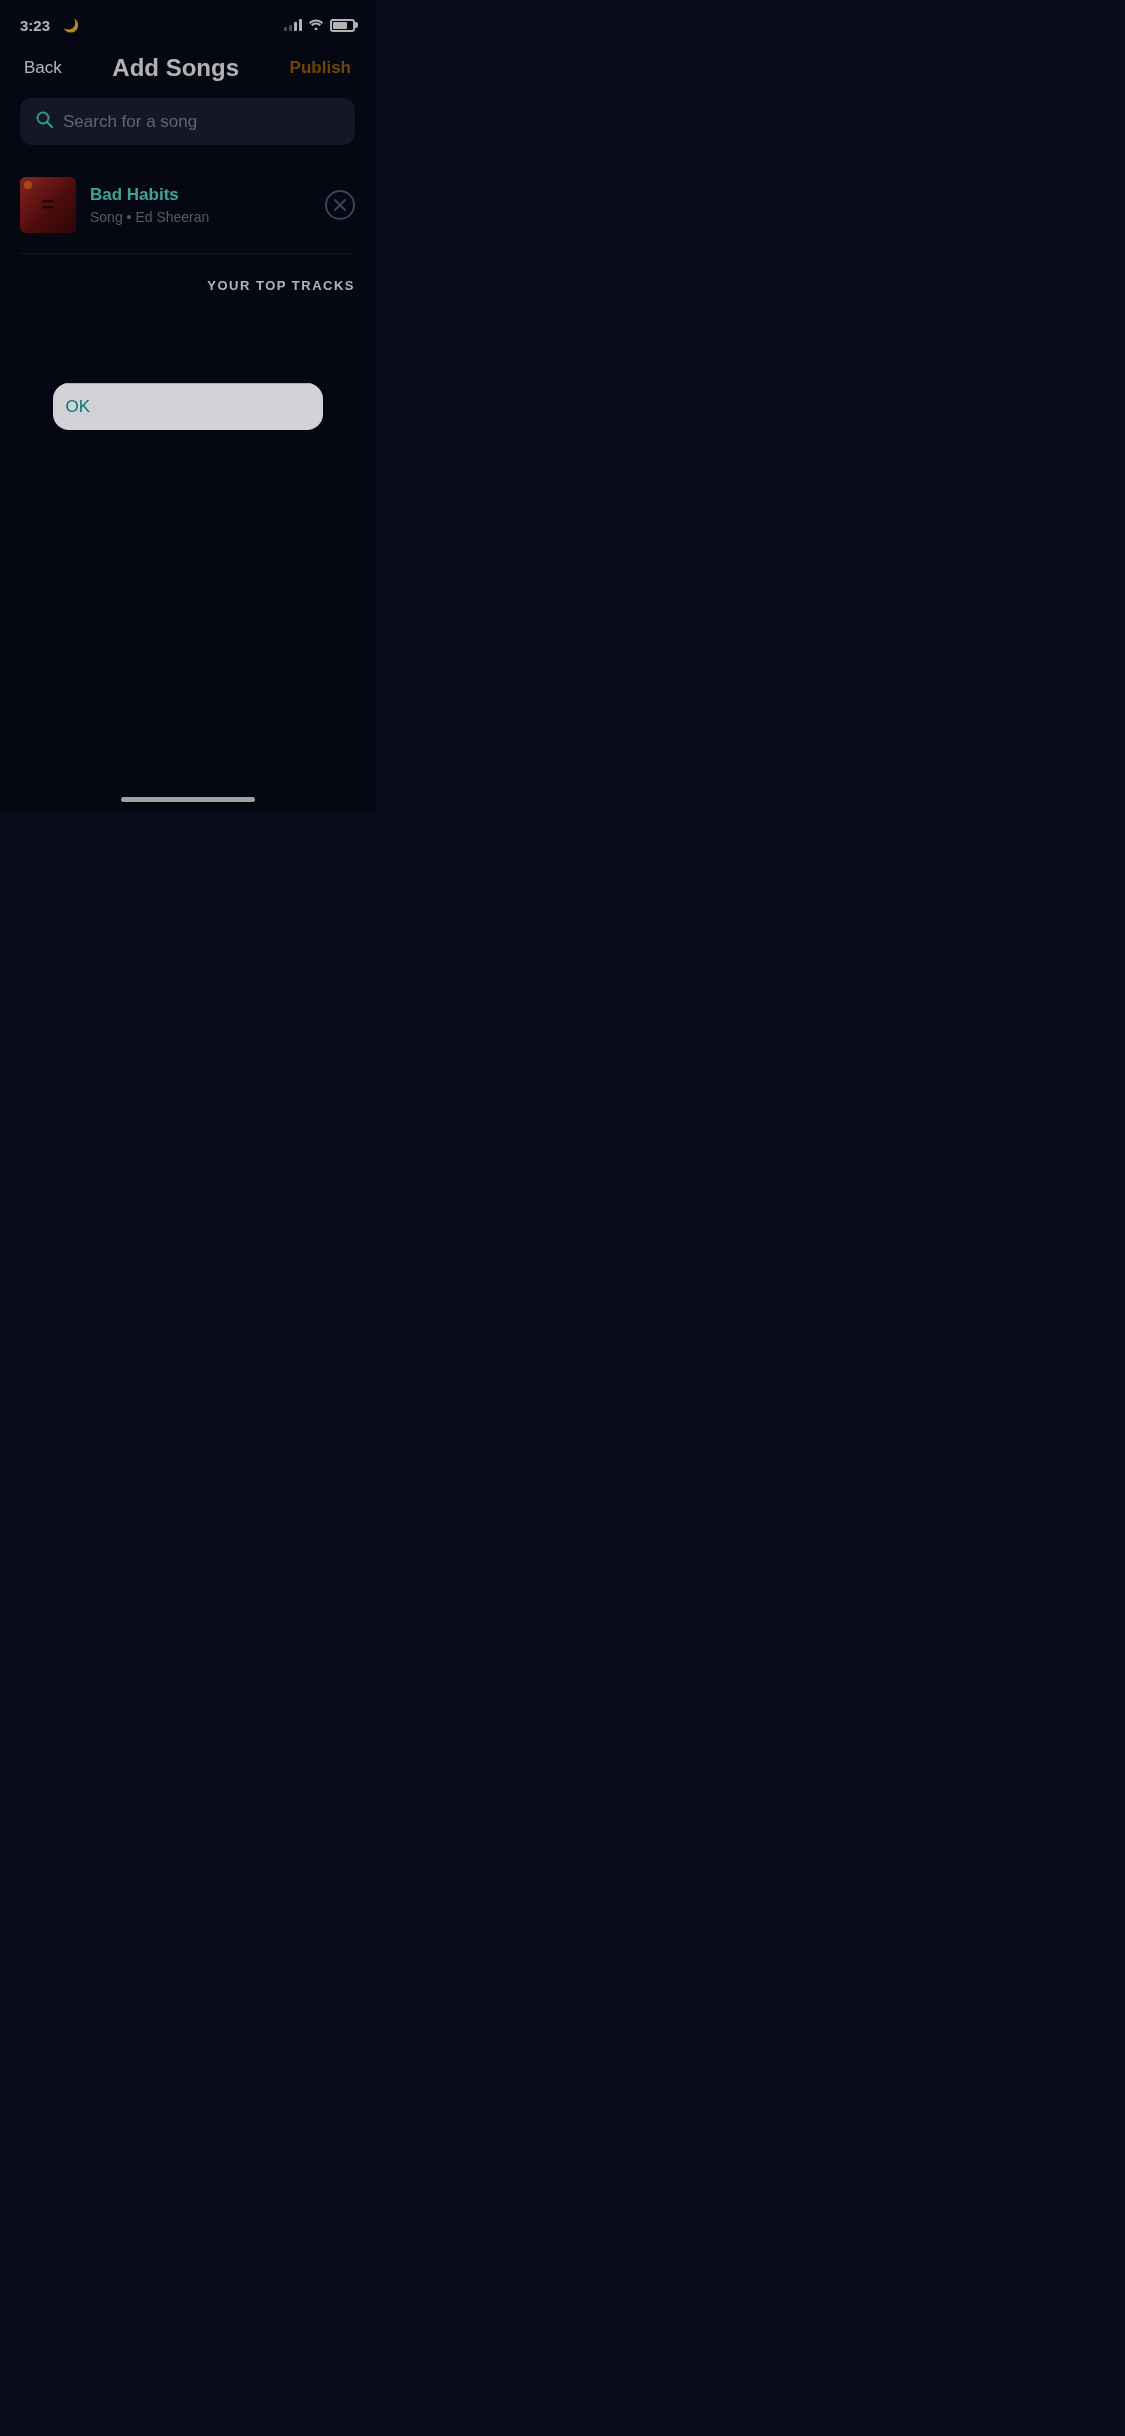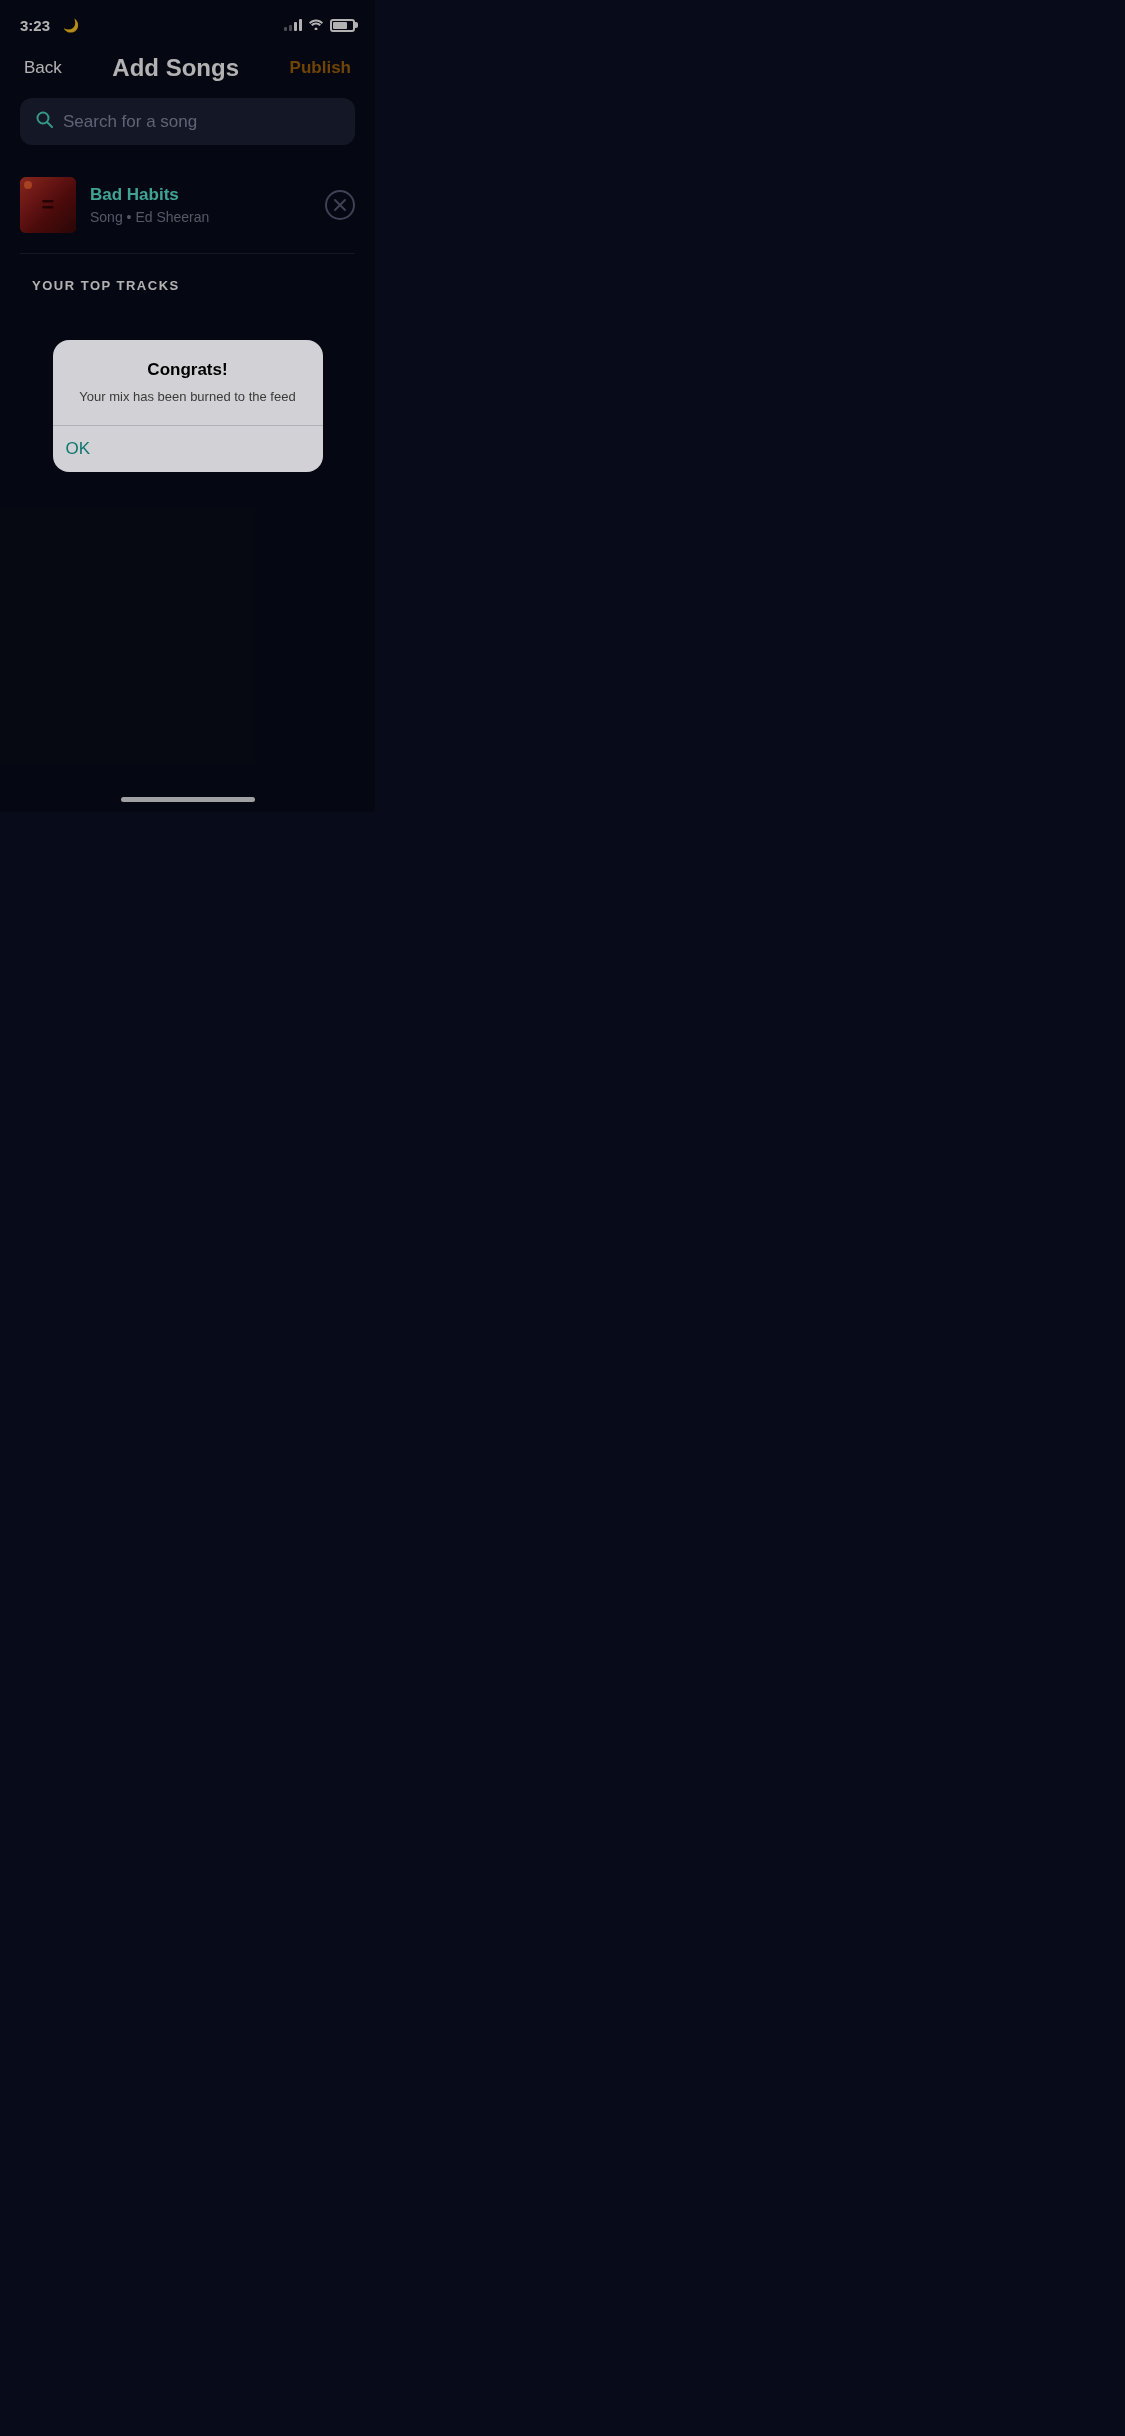--- a/index.html
+++ b/index.html
@@ -232,25 +232,26 @@
 
     
     .divider {
       height: 1px;
       background: #1e2235;
       margin: 8px 20px;
     }
 
     
     .section-header {
-      padding: 16px 20px 8px 32px;
+      padding: 16px 20px 8px 16px;
       font-size: 13px;
       font-weight: 700;
       color: #ffffff;
       letter-spacing: 1.5px;
+      text-align: right;
     }
 
     
     .modal-overlay {
       position: absolute;
       top: 0;
       left: 0;
       right: 0;
       bottom: 0;
       background: rgba(0,0,0,0.3);
@@ -383,22 +384,18 @@
     </svg>
   </button>
 </div>
 
 <div class="divider"></div>
 
 <div class="section-header">YOUR TOP TRACKS</div>
 
 <div class="modal-overlay">
   <div class="modal">
-    <div class="modal-content">
-      <div class="modal-title">Congrats!</div>
-      <div class="modal-message">Your mix has been burned to the feed</div>
-    </div>
     <div class="modal-divider"></div>
     <button class="modal-ok-btn">OK</button>
   </div>
 </div>
 
 <div class="home-indicator"></div>
 
 </body></html>

